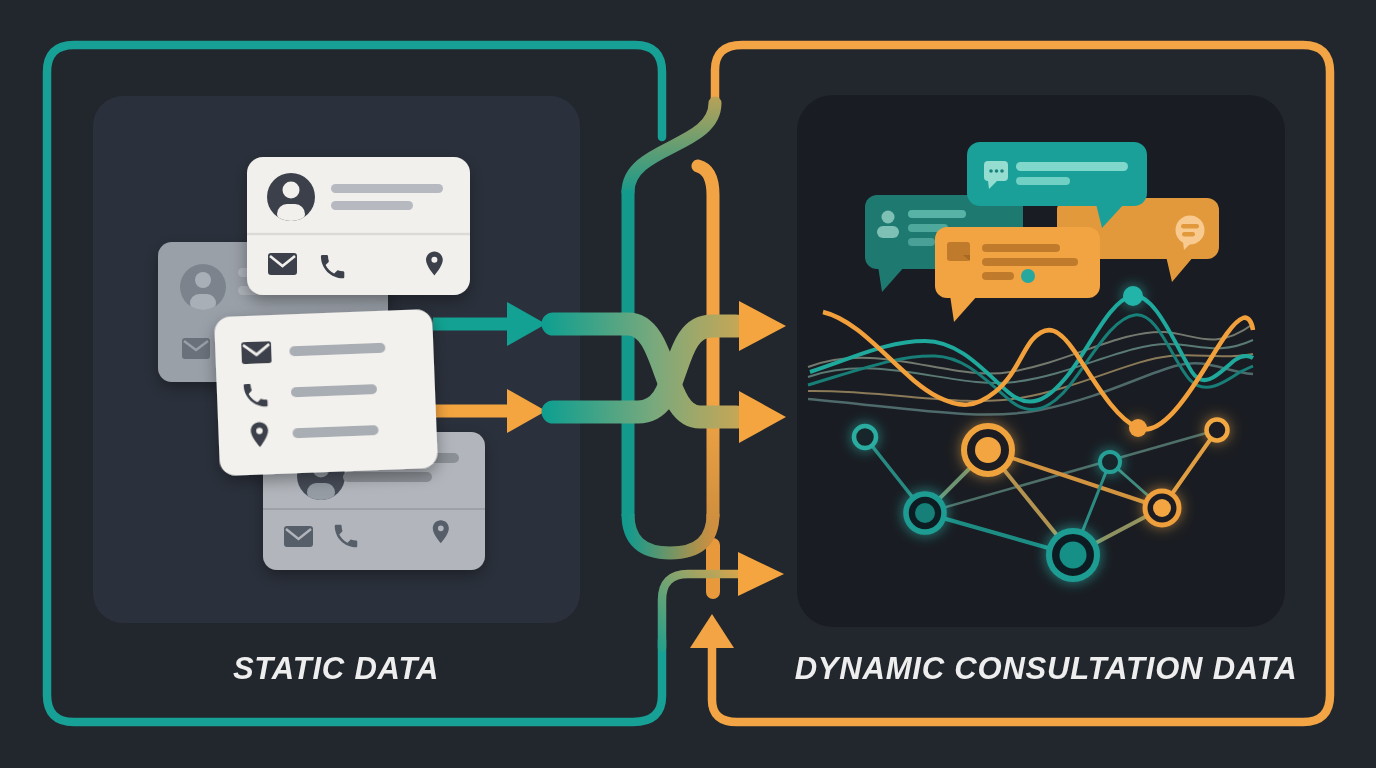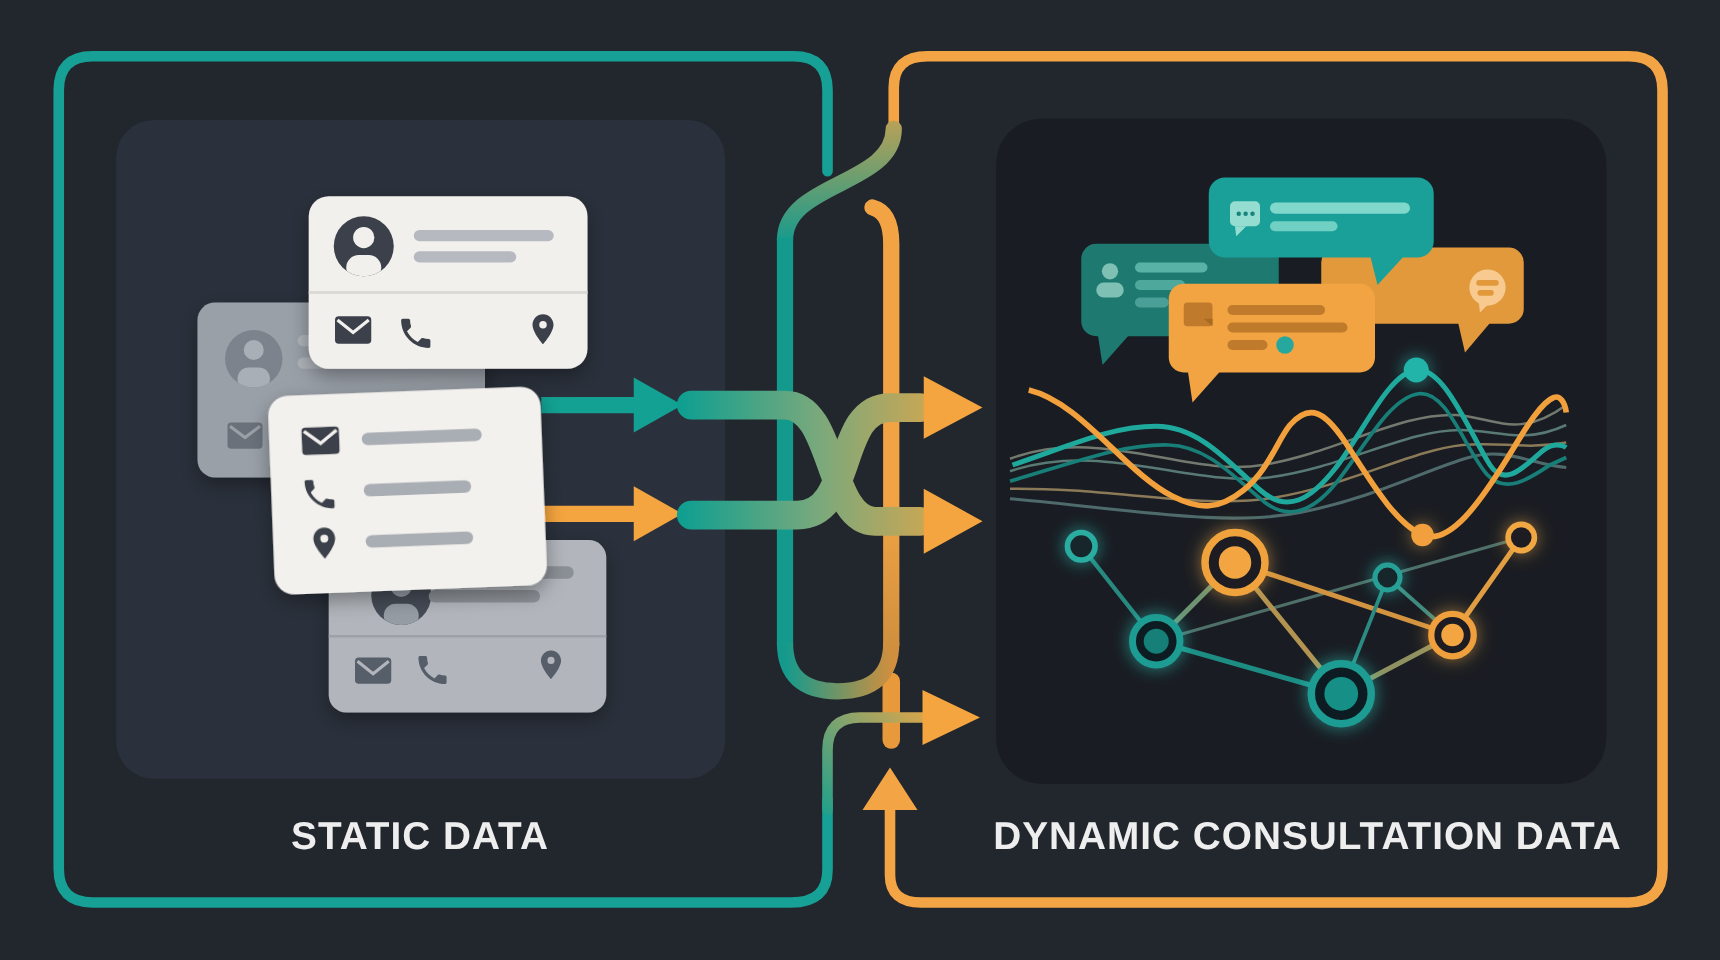--- a/index.html
+++ b/index.html
@@ -1,17 +1,17 @@
 <!DOCTYPE html>
 <html><head>
 <meta charset="utf-8">
 <style>
   html,body{margin:0;padding:0;background:#15171c;}
   .stage{position:relative;width:1376px;height:768px;overflow:hidden;
-         font-family:"Liberation Sans",sans-serif;}
+         font-family:"Liberation Sans",sans-serif;font-style:italic;}
   svg{display:block}
   text.section-title{font-family:"Liberation Sans","DejaVu Sans",sans-serif;
        font-weight:bold;font-size:31px;letter-spacing:.8px;fill:#eeeeee;}
 </style>
 </head>
 <body>
 
 <div class="stage">
 <svg width="1376" height="768" viewBox="0 0 1376 768">
   <defs>

